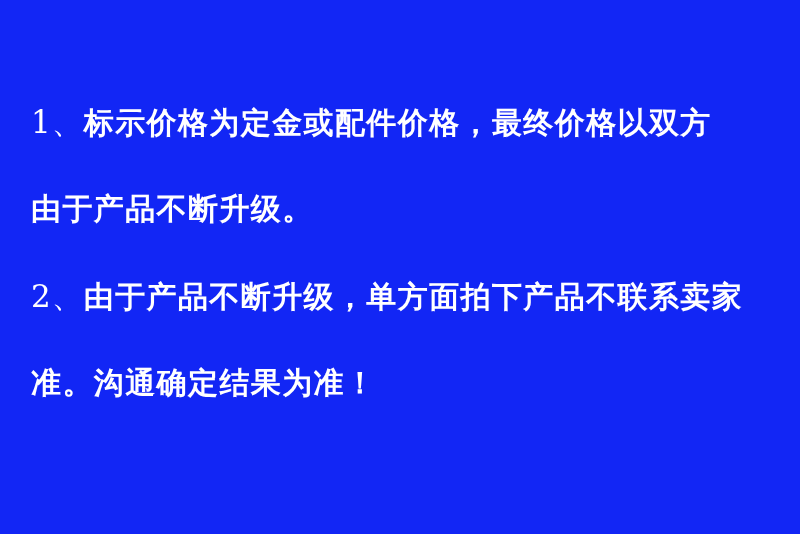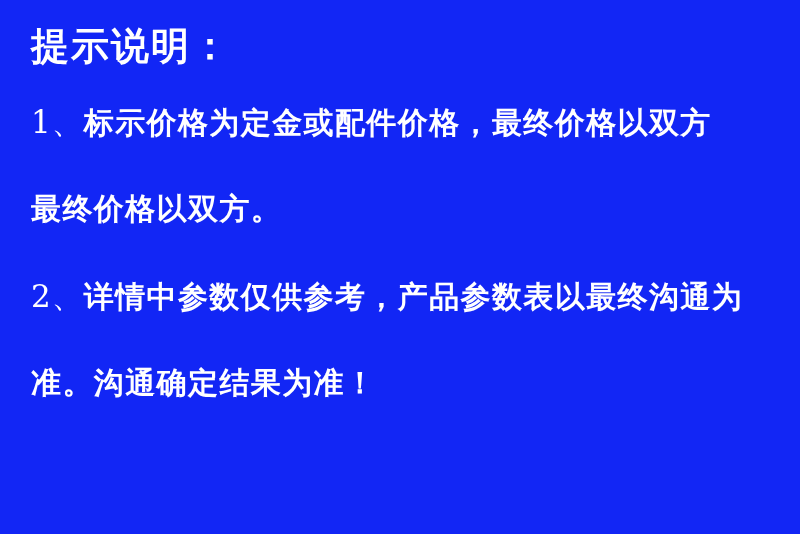--- a/index.html
+++ b/index.html
@@ -74,35 +74,34 @@
 
   .notice-line.indented .line-text {
     padding-left: 0;
   }
 </style>
 </head>
 <body>
 
 <div id="notice-banner" style="background: rgb(18, 38, 245); color: rgb(255, 255, 255);">
 
-  <div id="notice-title">提示说明：</div>
 
   <div id="notice-body">
 
     <div class="notice-line">
       <span class="line-marker">1、</span><span class="line-text">标示价格为定金或配件价格，最终价格以双方</span>
     </div>
 
 
     <div class="notice-line indented">
-      <span class="line-marker"></span><span class="line-text">最终价格以双方。</span>
+      <span class="line-marker"></span><span class="line-text">由于产品不断升级。</span>
     </div>
 
     <div class="notice-line">
-      <span class="line-marker">2、</span><span class="line-text">详情中参数仅供参考，产品参数表以最终沟通为</span>
+      <span class="line-marker">2、</span><span class="line-text">由于产品不断升级，单方面拍下产品不联系卖家</span>
     </div>
 
     <div class="notice-line indented">
       <span class="line-marker"></span><span class="line-text">准。沟通确定结果为准！</span>
     </div>
 
   </div>
 </div>
 
 </body></html>

